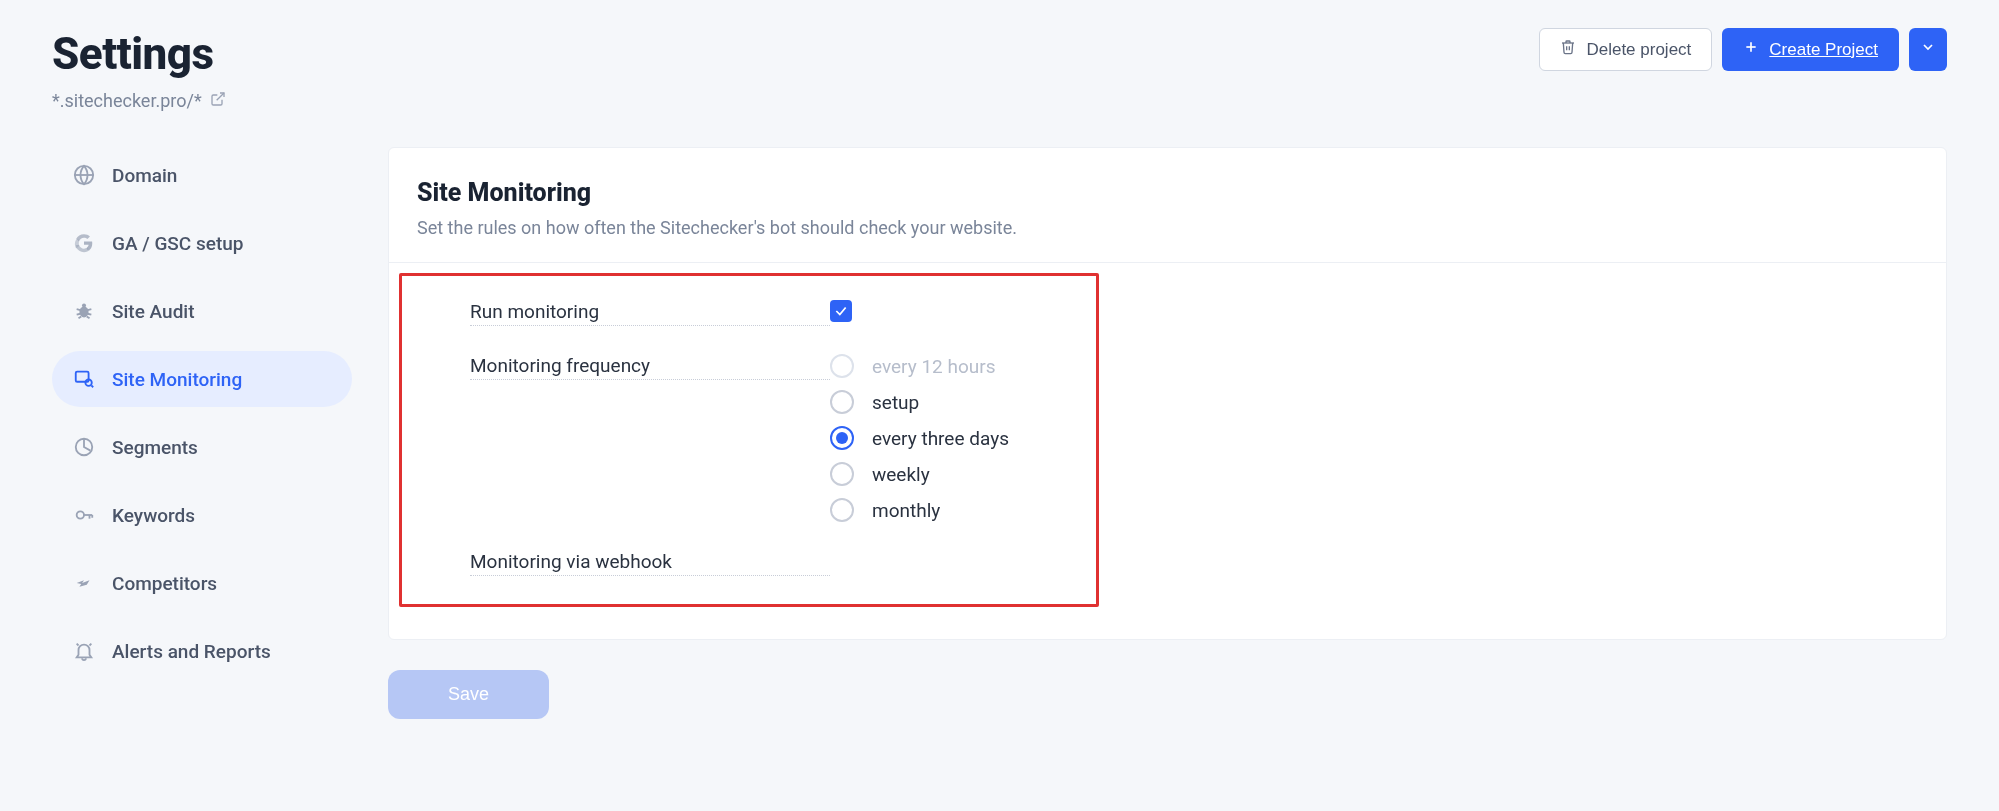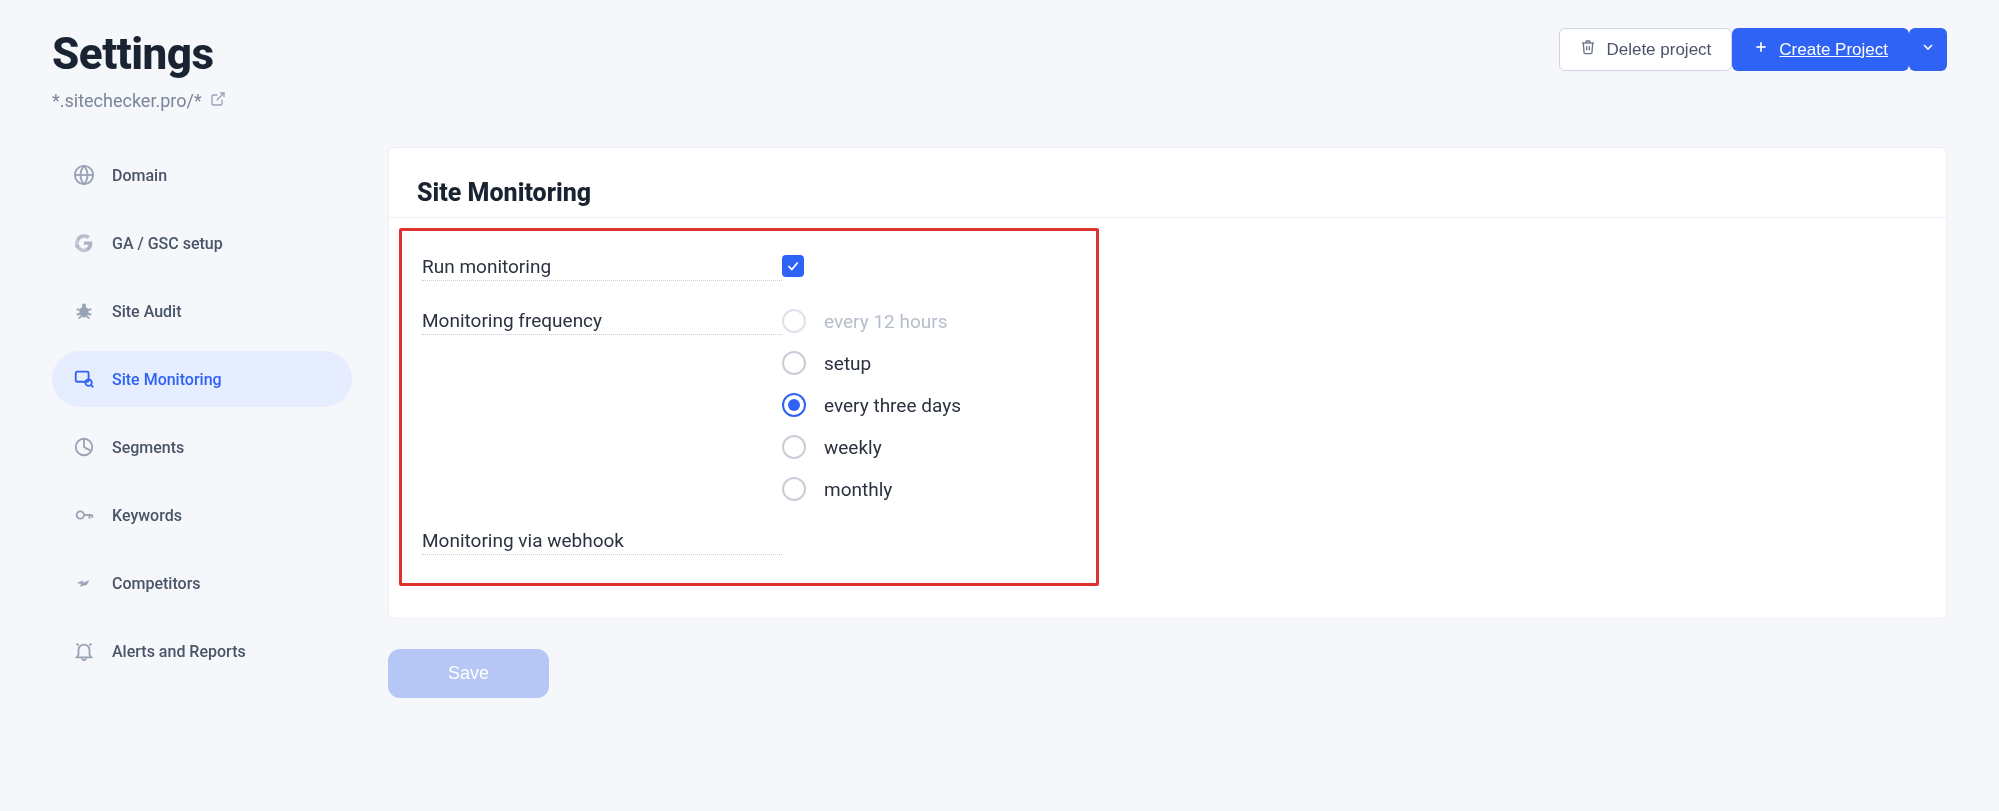--- a/index.html
+++ b/index.html
@@ -31,21 +31,21 @@
   }
   .subtitle {
     font-size: 18px;
     color: #7a8599;
     display: inline-flex;
     align-items: center;
     gap: 8px;
     cursor: pointer;
   }
   .subtitle svg { width: 16px; height: 16px; }
-  .top-actions { display: flex; gap: 0; align-items: center; }
+  .top-actions { display: flex; gap: 10px; align-items: center; }
   .btn {
     font-size: 17px;
     font-weight: 500;
     border-radius: 6px;
     padding: 10px 20px;
     cursor: pointer;
     display: inline-flex;
     align-items: center;
     gap: 10px;
     border: 1px solid transparent;
@@ -67,21 +67,21 @@
   .layout { display: flex; gap: 36px; align-items: flex-start; }
   .sidebar { width: 300px; flex-shrink: 0; }
   .sidebar-item {
     display: flex;
     align-items: center;
     gap: 16px;
     padding: 16px 20px;
     border-radius: 999px;
     cursor: pointer;
     color: #4a5468;
-    font-size: 16px;
+    font-size: 19px;
     font-weight: 500;
     margin-bottom: 12px;
   }
   .sidebar-item.active {
     background: #e6edff;
     color: #2e63f6;
   }
   .sidebar-item .icon { width: 24px; height: 24px; display:flex; align-items:center; justify-content:center; color:#9aa3b5; }
   .sidebar-item.active .icon { color: #2e63f6; }
   .sidebar-item svg { width: 22px; height: 22px; }
@@ -127,33 +127,34 @@
   }
   .form-row:last-child { margin-bottom: 0; }
   .form-label {
     width: 360px;
     font-size: 19px;
     color: #2a3240;
     border-bottom: 1px dotted #c8cdd8;
     padding-bottom: 2px;
     align-self: flex-start;
     display: inline-block;
+    margin-left: 48px;
   }
   .form-control { flex: 1; }
   .checkbox {
     width: 22px; height: 22px;
     background: #2e63f6;
     border-radius: 4px;
     display: inline-flex;
     align-items: center;
     justify-content: center;
     cursor: pointer;
   }
   .checkbox svg { width: 14px; height: 14px; stroke: #fff; stroke-width: 3; }
-  .radio-group { display: flex; flex-direction: column; gap: 18px; }
+  .radio-group { display: flex; flex-direction: column; gap: 12px; }
   .radio-item { display: flex; align-items: center; gap: 18px; cursor: pointer; }
   .radio-item.disabled { cursor: default; }
   .radio-circle {
     width: 24px; height: 24px;
     border: 2px solid #c8cdd8;
     border-radius: 50%;
     display: inline-flex;
     align-items: center;
     justify-content: center;
   }
@@ -322,20 +323,21 @@
               <line x1="20" y1="4" x2="18" y2="6"></line>
             </svg>
         </span>
         <span>Alerts and Reports</span>
       </div>
     </div>
 
     <div style="flex:1;">
       <div class="main">
         <div class="section-title">Site Monitoring</div>
+        <div class="section-desc">Set the rules on how often the Sitechecker's bot should check your website.</div>
         <hr class="section-rule">
         <div class="highlight-box">
           <div class="form-row">
             <span class="form-label">Run monitoring</span>
             <div class="form-control">
               <div class="checkbox">
                 <svg viewBox="0 0 24 24" fill="none">
                     <polyline points="4 12 10 18 20 6"></polyline>
                   </svg>
               </div>

